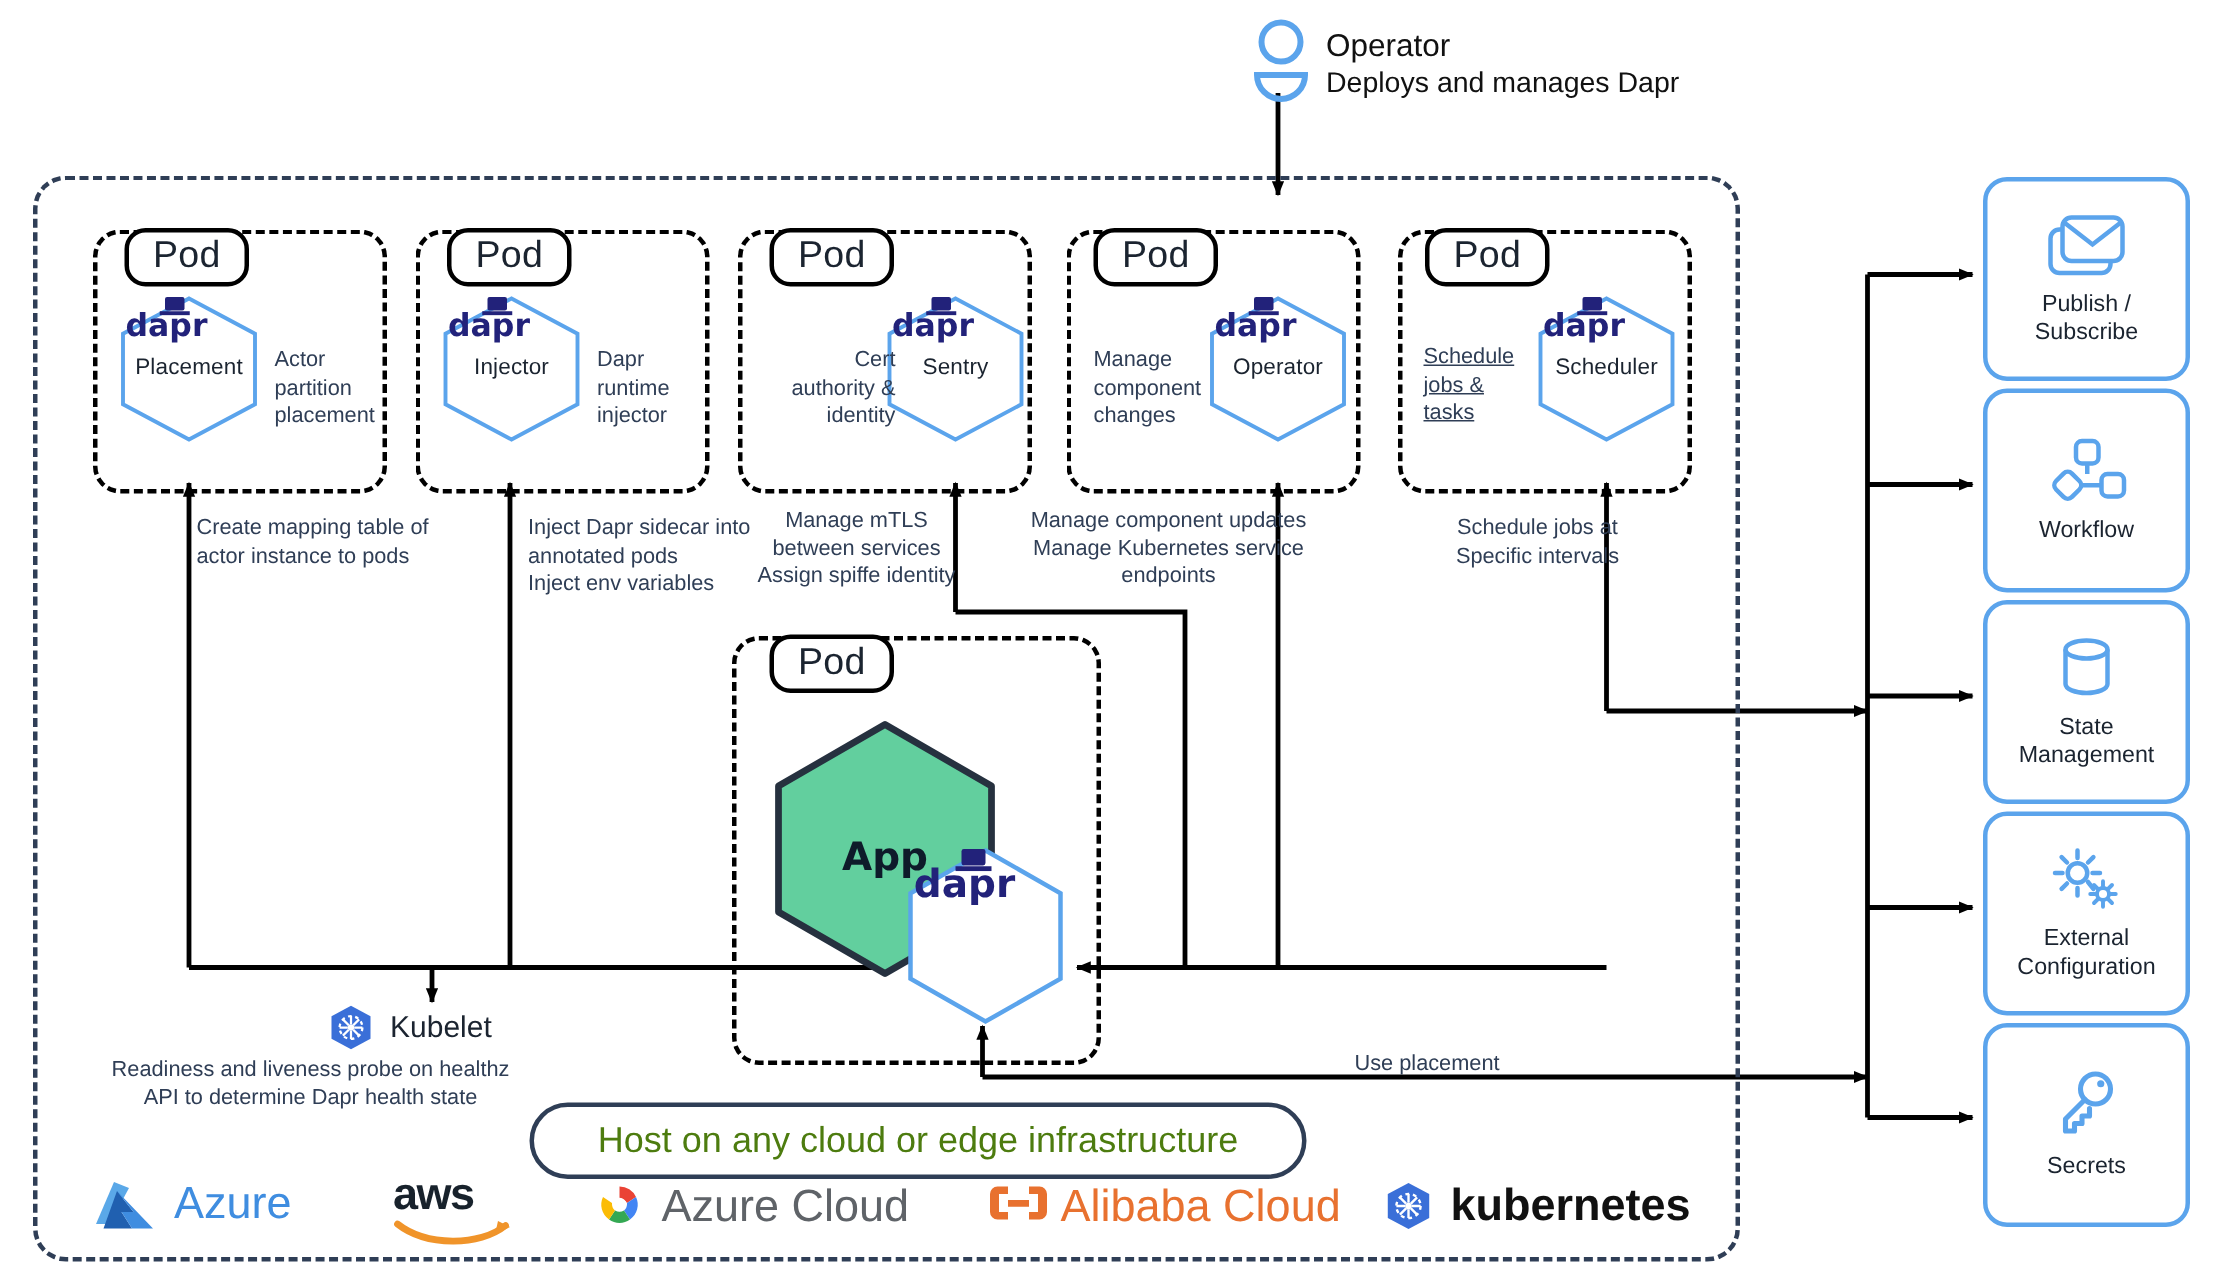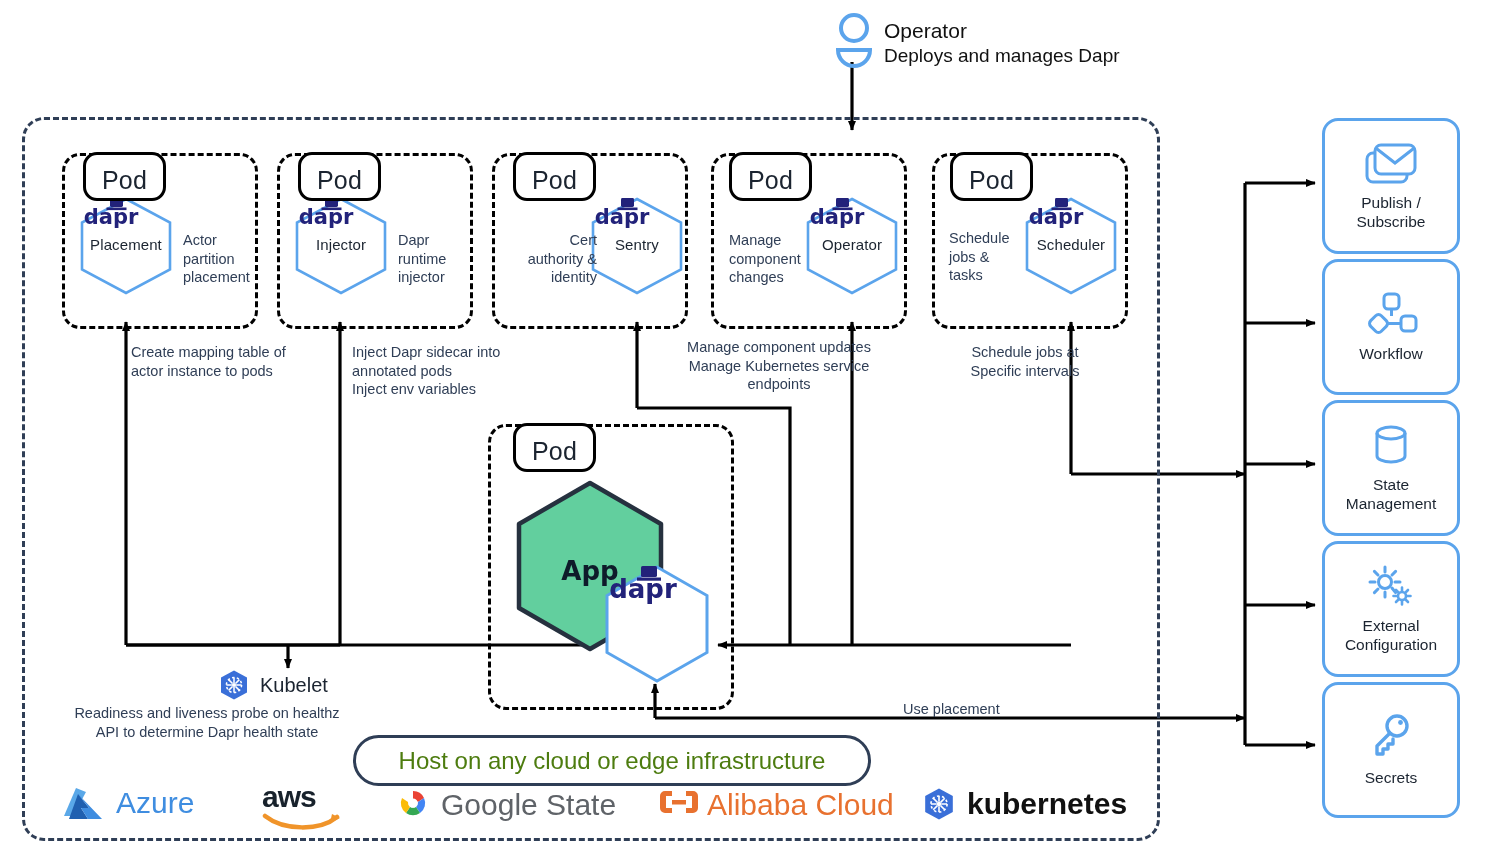--- a/index.html
+++ b/index.html
@@ -9,21 +9,21 @@
 
   
   .k8s-box{
     border:3px dashed #2f3e56;border-radius:22px;
   }
   .pod-box{
     border:3px dashed #000;border-radius:18px;background:transparent;
   }
   .pod-tag{
     position:absolute;background:#fff;border:3px solid #000;border-radius:14px;
-    padding:12px 16px 3px;font-size:25px;line-height:1.1;color:#1b2430;
+    padding:2px 16px 3px;font-size:25px;line-height:1.1;color:#1b2430;
     letter-spacing:.2px;z-index:6;
   }
 
   
   .hex{
     position:absolute;display:flex;flex-direction:column;align-items:center;
     justify-content:center;
   }
   .hex svg{position:absolute;left:0;top:0;}
   .hex .inner{position:relative;z-index:2;display:flex;flex-direction:column;
@@ -181,20 +181,23 @@
         <rect x="30" y="1" width="13" height="9" rx="1.4" fill="#22227a"></rect>
         <rect x="26.5" y="10.5" width="20" height="2.6" fill="#22227a"></rect>
         <text x="31" y="27" font-family="DejaVu Sans, sans-serif" font-size="21" font-weight="bold" fill="#22227a" text-anchor="middle">dapr</text>
       </svg>
       <div class="hex-label">Sentry</div>
     </div>
   </div>
   <div class="abs note note-l" style="left:513px;top:231px;width:84px;text-align:right;">Cert
 authority &amp;
 identity</div>
+  <div class="abs note note-c" style="left:480px;top:338px;width:182px;">Manage mTLS
+between services
+Assign spiffe identity</div>
 
   <div class="abs pod-box" style="left:711px;top:153px;width:190px;height:170px;"></div>
   <div class="pod-tag" style="left:729px;top:152px;">Pod</div>
   <div class="hex" style="left:806px;top:197px;width:92px;height:98px;">
     <svg width="92" height="98" viewBox="0 0 92 98">
       <polygon points="46,2 90,25.5 90,72.5 46,96 2,72.5 2,25.5" fill="#fff" stroke="#5ba4ec" stroke-width="2.6"></polygon>
     </svg>
     <div class="inner">
       <svg class="daprwordmark" width="62" height="32" viewBox="0 0 62 32">
         <rect x="30" y="1" width="13" height="9" rx="1.4" fill="#22227a"></rect>
@@ -219,21 +222,21 @@
     </svg>
     <div class="inner">
       <svg class="daprwordmark" width="62" height="32" viewBox="0 0 62 32">
         <rect x="30" y="1" width="13" height="9" rx="1.4" fill="#22227a"></rect>
         <rect x="26.5" y="10.5" width="20" height="2.6" fill="#22227a"></rect>
         <text x="31" y="27" font-family="DejaVu Sans, sans-serif" font-size="21" font-weight="bold" fill="#22227a" text-anchor="middle">dapr</text>
       </svg>
       <div class="hex-label">Scheduler</div>
     </div>
   </div>
-  <div class="abs note note-l" style="left:949px;top:229px;width:80px;">Schedule
+  <div class="abs note note-l" style="left:949px;top:229px;width:80px;text-decoration:underline;">Schedule
 jobs &amp;
 tasks</div>
   <div class="abs note note-c" style="left:931px;top:343px;width:188px;">Schedule jobs at
 Specific intervals</div>
 
   <div class="abs pod-box" style="left:488px;top:424px;width:240px;height:280px;"></div>
   <div class="pod-tag" style="left:513px;top:423px;">Pod</div>
 
   <div class="abs" style="left:516px;top:480px;width:148px;height:172px;">
     <svg width="148" height="172" viewBox="0 0 148 172">
@@ -295,21 +298,21 @@
   </div>
 
   <div class="logo-row" style="left:396px;top:788px;gap:11px;">
     <svg width="34" height="30" viewBox="0 0 34 30">
       <path d="M17,3 a12,12 0 0 1 11,7 l-6,4 a6,6 0 0 0 -5,-3 z" fill="#ea4335"></path>
       <path d="M28,10 a12,12 0 0 1 -4,15 l-4,-6 a6,6 0 0 0 2,-5 z" fill="#4285f4"></path>
       <path d="M24,25 a12,12 0 0 1 -14,0 l4,-6 a6,6 0 0 0 6,0 z" fill="#34a853"></path>
       <path d="M10,25 a12,12 0 0 1 -4,-15 l6,4 a6,6 0 0 0 2,5 z" fill="#fbbc05"></path>
       <circle cx="17" cy="15" r="4.5" fill="#fff"></circle>
     </svg>
-    <span class="logo-txt" style="color:#5f6368;">Google State</span>
+    <span class="logo-txt" style="color:#5f6368;">Azure Cloud</span>
   </div>
 
   <div class="logo-row" style="left:660px;top:788px;gap:9px;">
     <svg width="38" height="28" viewBox="0 0 38 28">
       <path d="M12,3 L5,3 A5,5 0 0 0 0,8 L0,20 A5,5 0 0 0 5,25 L12,25 L12,20 L6,20 L6,8 L12,8 z" fill="#e8712f"></path>
       <path d="M26,3 L33,3 A5,5 0 0 1 38,8 L38,20 A5,5 0 0 1 33,25 L26,25 L26,20 L32,20 L32,8 L26,8 z" fill="#e8712f"></path>
       <rect x="12" y="12" width="14" height="4.5" fill="#e8712f"></rect>
     </svg>
     <span class="logo-txt" style="color:#e8712f;">Alibaba Cloud</span>
   </div>

